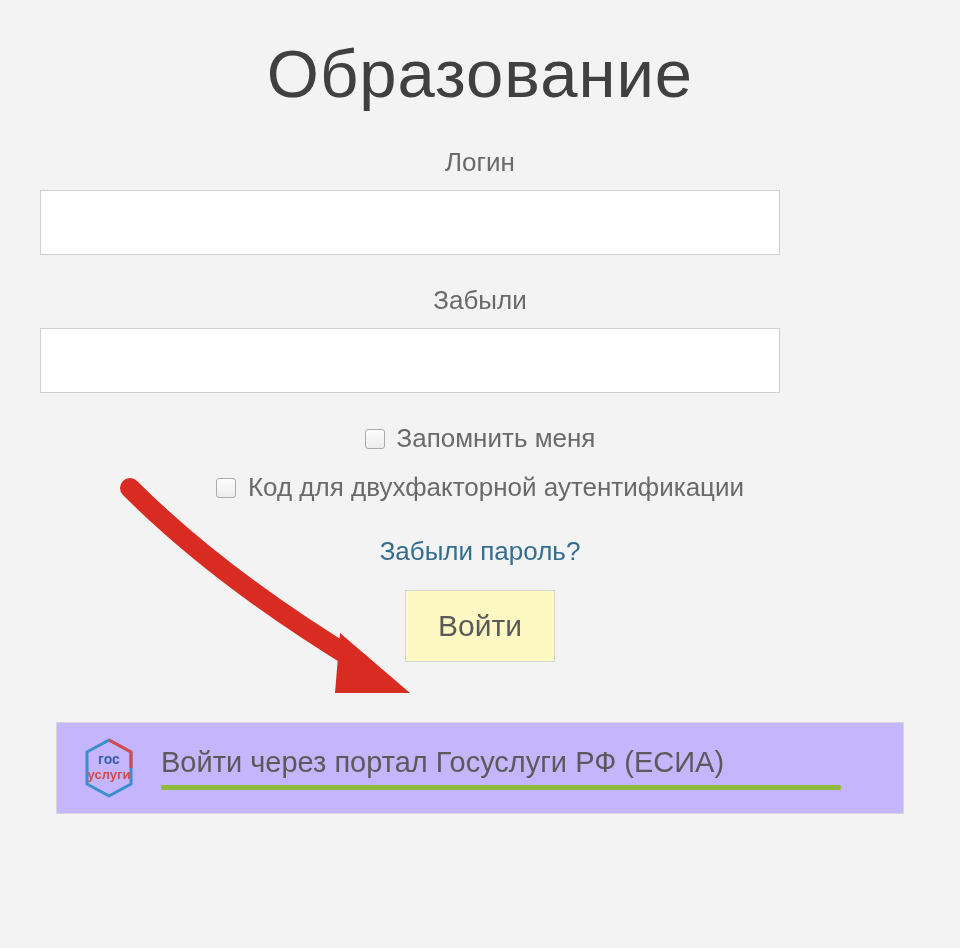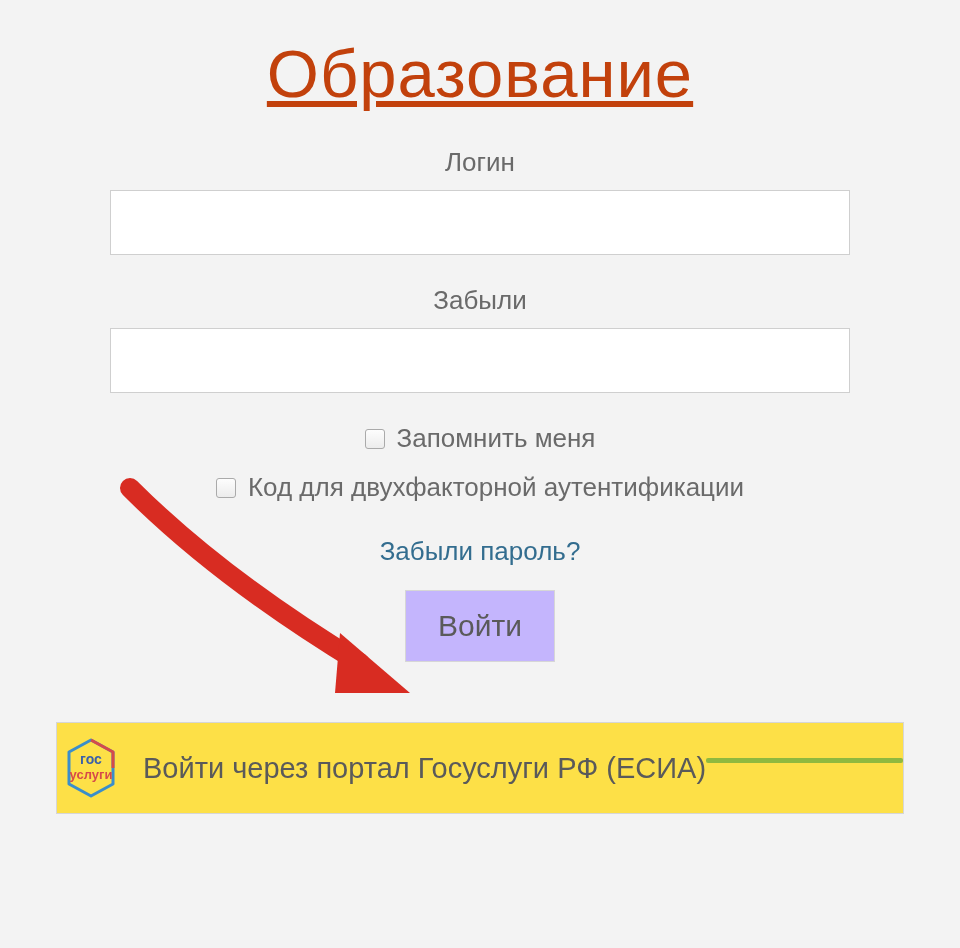--- a/index.html
+++ b/index.html
@@ -18,31 +18,29 @@
     .container {
       width: 100%;
       padding: 35px 40px 0;
       display: flex;
       flex-direction: column;
       align-items: center;
     }
     .page-title {
       font-size: 67px;
       font-weight: 200;
-      color: #c2410c;
+      color: #404040;
       text-align: center;
       margin-bottom: 35px;
       letter-spacing: 1px;
-      text-decoration: underline;
     }
     .field-group {
       width: 100%;
       display: flex;
       flex-direction: column;
-      align-items: center;
       margin-bottom: 30px;
     }
     .field-label {
       font-size: 26px;
       color: #6a6a6a;
       margin-bottom: 12px;
       text-align: center;
     }
     .text-input {
       width: 740px;
@@ -76,46 +74,46 @@
       color: #336d8f;
       text-decoration: none;
       cursor: pointer;
       margin-top: 15px;
       margin-bottom: 23px;
     }
     .login-button {
       padding: 18px 32px;
       font-size: 30px;
       color: #5a5a5a;
-      background: #c4b5fd;
+      background: #fef9c3;
       border: 1px solid #d6d6d6;
       cursor: pointer;
       margin-bottom: 60px;
       font-family: inherit;
     }
     .gosuslugi-button {
       width: 848px;
       height: 92px;
       border: 1px solid #d6d6d6;
-      background: #fde047;
+      background: #c4b5fd;
       display: flex;
       align-items: center;
-      padding: 0 0;
+      padding: 0 18px;
       cursor: pointer;
       gap: 18px;
     }
     .gosuslugi-logo {
       width: 68px;
       height: 68px;
       position: relative;
       flex-shrink: 0;
     }
     .gosuslugi-text-wrap {
       display: flex;
-      flex-direction: row;
+      flex-direction: column;
       align-items: flex-start;
       flex: 1;
     }
     .gosuslugi-label {
       font-size: 29px;
       color: #5a5a5a;
       white-space: nowrap;
     }
     .green-underline {
       height: 5px;

